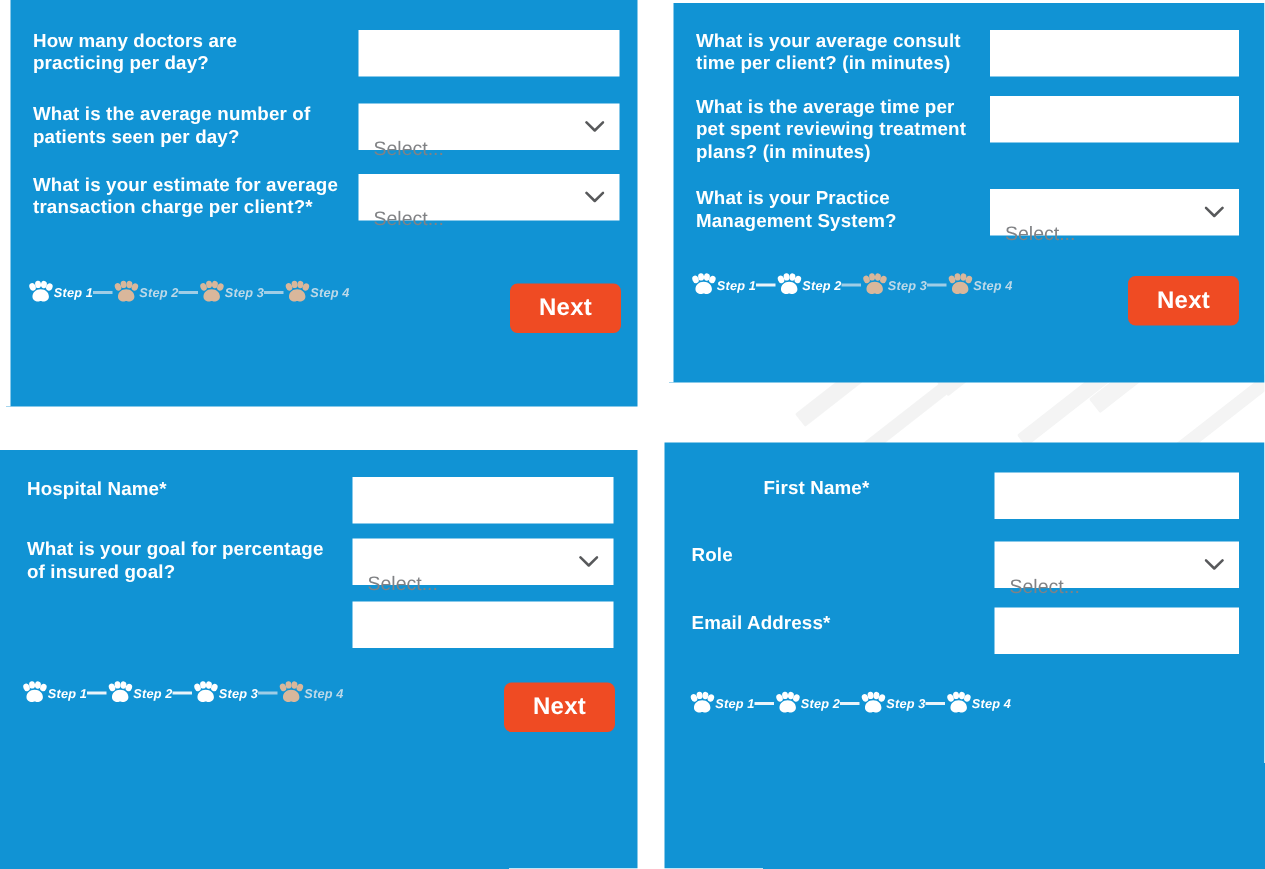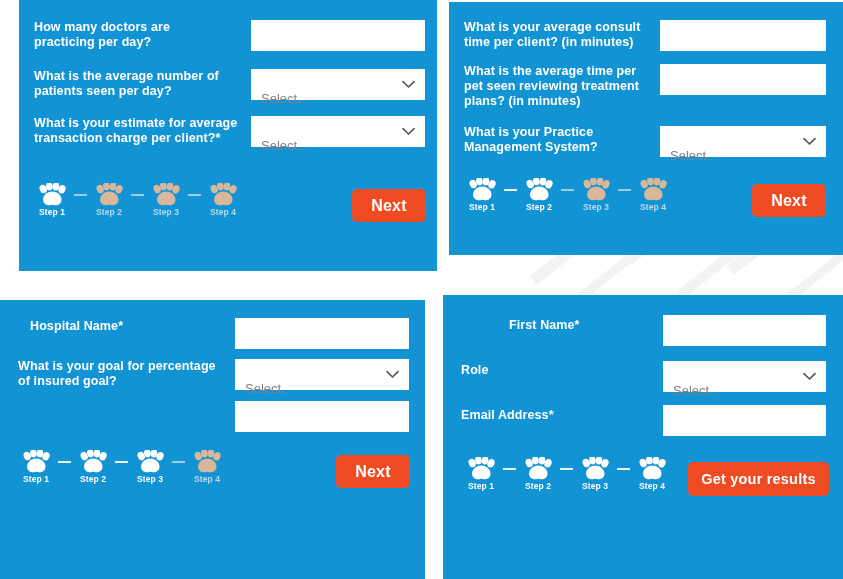--- a/index.html
+++ b/index.html
@@ -37,21 +37,21 @@
     border-radius: 1px;
   }
 
   .panel {
     position: absolute;
     background: #1193d4;
     overflow: hidden;
   }
 
   
-  .panel-1 { left: 16px;   top: 0px;   width: 421px; height: 271px; }
+  .panel-1 { left: 4px;   top: 0px;   width: 421px; height: 271px; }
   .panel-2 { left: 446px; top: 2px;   width: 397px; height: 253px; }
   .panel-3 { left: 0px;   top: 300px; width: 425px; height: 279px; }
   .panel-4 { left: 443px; top: 295px; width: 400px; height: 284px; }
 
   
   .edge-sliver {
     position: absolute;
     top: 0;
     left: 0;
     width: 3px;
@@ -105,23 +105,24 @@
   .chev svg { display: block; }
 
   
   .stepper {
     position: absolute;
     display: flex;
     align-items: flex-start;
   }
   .step {
     display: flex;
-    flex-direction: column;
+    flex-direction: row;
     align-items: center;
     width: 44px;
+    font-style: italic;
   }
   .paw { width: 30px; height: 23px; display: block; }
   .step-label {
     font-size: 8.5px;
     font-weight: bold;
     margin-top: 1px;
     letter-spacing: .1px;
     white-space: nowrap;
   }
   .step.active .step-label   { color: #ffffff; }
@@ -260,21 +261,21 @@
 
   <section class="panel panel-2">
     <div class="edge-sliver"></div>
 
     <div class="field-row" style="left:18px; top:18px; width:375px;">
       <div class="q-label" style="width:185px;">What is your average consult time per client? (in minutes)</div>
     </div>
     <div class="ctrl text-input" style="left:214px; top:18px; width:166px;"></div>
 
     <div class="field-row" style="left:18px; top:62px; width:375px;">
-      <div class="q-label" style="width:186px;">What is the average time per pet seen reviewing treatment plans? (in minutes)</div>
+      <div class="q-label" style="width:186px;">What is the average time per pet spent reviewing treatment plans? (in minutes)</div>
     </div>
     <div class="ctrl text-input" style="left:214px; top:62px; width:166px;"></div>
 
     <div class="field-row" style="left:18px; top:123px; width:375px;">
       <div class="q-label" style="width:180px;">What is your Practice Management System?</div>
     </div>
     <div class="ctrl select-input" style="left:214px; top:124px; width:166px;">
       <span class="select-value">Select...</span>
       <span class="chev">
         <svg viewBox="0 0 13 9" width="13" height="9">
@@ -327,21 +328,21 @@
           </svg>
           <span class="step-label">Step 4</span>
         </div>
       </div>
 
     <button class="action-btn btn-next" style="left:306px; top:182px;">Next</button>
   </section>
 
   <section class="panel panel-3">
     <div class="field-row" style="left:18px; top:19px; width:395px;">
-      <div class="q-label" style="width:200px;margin-left:12px;">Hospital Name*</div>
+      <div class="q-label" style="width:200px;">Hospital Name*</div>
     </div>
     <div class="ctrl text-input" style="left:235px; top:18px; width:174px;"></div>
 
     <div class="field-row" style="left:18px; top:59px; width:395px;">
       <div class="q-label" style="width:200px;">What is your goal for percentage of insured goal?</div>
     </div>
     <div class="ctrl select-input" style="left:235px; top:59px; width:174px;">
       <span class="select-value">Select...</span>
       <span class="chev">
         <svg viewBox="0 0 13 9" width="13" height="9">
@@ -463,16 +464,15 @@
             <ellipse cx="6.2" cy="6.0" rx="3.5" ry="4.3" fill="#ffffff" transform="rotate(-22 6.2 6.0)"></ellipse>
             <ellipse cx="12.4" cy="3.3" rx="3.3" ry="4.1" fill="#ffffff" transform="rotate(-9 12.4 3.3)"></ellipse>
             <ellipse cx="18.9" cy="3.4" rx="3.3" ry="4.1" fill="#ffffff" transform="rotate(9 18.9 3.4)"></ellipse>
             <ellipse cx="25.0" cy="6.2" rx="3.5" ry="4.3" fill="#ffffff" transform="rotate(22 25.0 6.2)"></ellipse>
             <path d="M15.3 8.6c5.4 0 9.2 4.0 9.2 8.1 0 3.6-3.0 5.6-6.3 5.6-1.3 0-2.0-.5-2.9-.5s-1.6.5-2.9.5c-3.3 0-6.3-2.0-6.3-5.6 0-4.1 3.8-8.1 9.2-8.1z" fill="#ffffff"></path>
           </svg>
           <span class="step-label">Step 4</span>
         </div>
       </div>
 
-    <button class="action-btn btn-results" style="left:245px; top:167px;">Get your results</button>
   </section>
 
 </div>
 
 </body></html>

